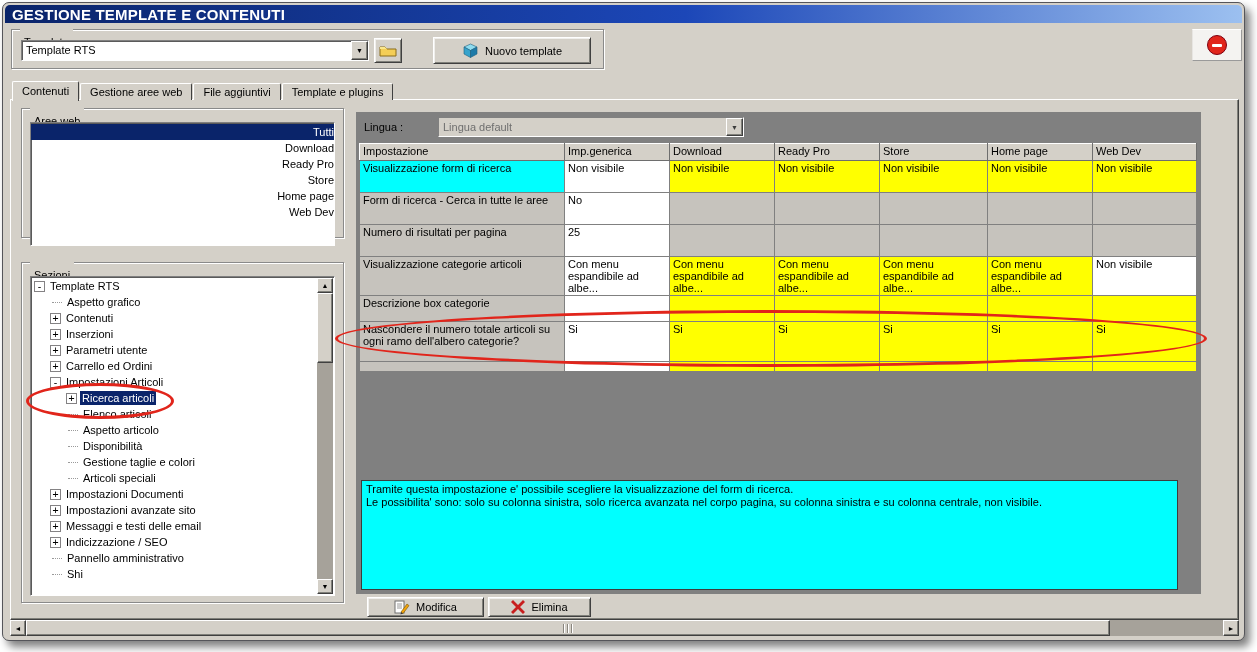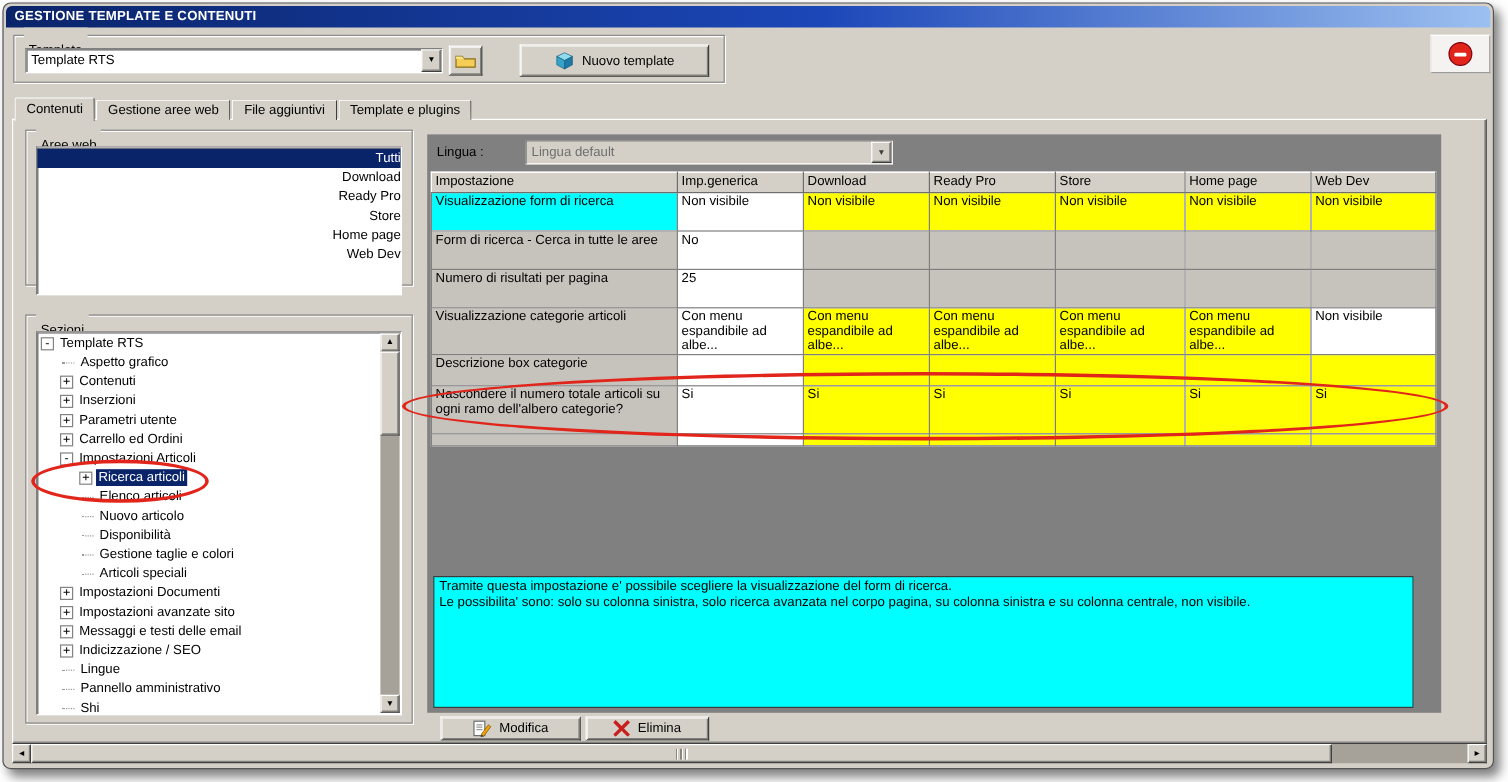--- a/index.html
+++ b/index.html
@@ -15,21 +15,21 @@
     position: absolute; left: 2px; top: 2px; width: 1243px; height: 639px;
     background: #D4D0C8; border: 1px solid #55555a; border-radius: 7px;
     box-shadow: 5px 6px 9px rgba(0,0,0,.5); overflow: hidden;
   }
   .titlebar {
     position: absolute; left: 2px; top: 2px; right: 2px; height: 18px;
     background: linear-gradient(90deg, #0A246A 0%, #1C47B8 55%, #9CC0F0 100%);
     border-top-left-radius: 5px; border-top-right-radius: 5px;
     display: flex; align-items: center; padding-left: 7px;
   }
-  .title-text { color: #fff; font-weight: bold; font-size: 11px; letter-spacing: .2px; }
+  .title-text { color: #fff; font-weight: bold; font-size: 15px; letter-spacing: .2px; }
 
   
   .groupbox { position: absolute; border: 1px solid #8a8a8a; box-shadow: inset 1px 1px 0 #fff, 1px 1px 0 #fff; }
   .gb-label { position: absolute; top: -7px; left: 8px; background: #D4D0C8; padding: 13px 4px; line-height: 12px; }
 
   .sunken { border: 1px solid; border-color: #808080 #fff #fff #808080; box-shadow: inset 1px 1px 0 #5a5a5a; background: #fff; }
   .win-btn {
     display: flex; align-items: center; justify-content: center; gap: 6px;
     background: #D4D0C8; font: inherit; color: #000; cursor: default;
     border: 1px solid; border-color: #fff #404040 #404040 #fff;
@@ -266,21 +266,21 @@
                 <span class="tree-label selected">Ricerca articoli</span>
               </div>
               <div class="tree-row">
                 <span class="tree-indent" style="width: 32px;"></span>
                 <span class="tree-dash"></span>
                 <span class="tree-label">Elenco articoli</span>
               </div>
               <div class="tree-row">
                 <span class="tree-indent" style="width: 32px;"></span>
                 <span class="tree-dash"></span>
-                <span class="tree-label">Nuovo articolo</span>
+                <span class="tree-label">Aspetto articolo</span>
               </div>
               <div class="tree-row">
                 <span class="tree-indent" style="width: 32px;"></span>
                 <span class="tree-dash"></span>
                 <span class="tree-label">Disponibilità</span>
               </div>
               <div class="tree-row">
                 <span class="tree-indent" style="width: 32px;"></span>
                 <span class="tree-dash"></span>
                 <span class="tree-label">Gestione taglie e colori</span>
@@ -302,25 +302,20 @@
               </div>
               <div class="tree-row">
                 <span class="tree-indent" style="width: 16px;"></span>
                 <span class="tree-toggle">+</span>
                 <span class="tree-label">Messaggi e testi delle email</span>
               </div>
               <div class="tree-row">
                 <span class="tree-indent" style="width: 16px;"></span>
                 <span class="tree-toggle">+</span>
                 <span class="tree-label">Indicizzazione / SEO</span>
-              </div>
-              <div class="tree-row">
-                <span class="tree-indent" style="width: 16px;"></span>
-                <span class="tree-dash"></span>
-                <span class="tree-label">Lingue</span>
               </div>
               <div class="tree-row">
                 <span class="tree-indent" style="width: 16px;"></span>
                 <span class="tree-dash"></span>
                 <span class="tree-label">Pannello amministrativo</span>
               </div>
               <div class="tree-row">
                 <span class="tree-indent" style="width: 16px;"></span>
                 <span class="tree-dash"></span>
                 <span class="tree-label">Shi</span>

